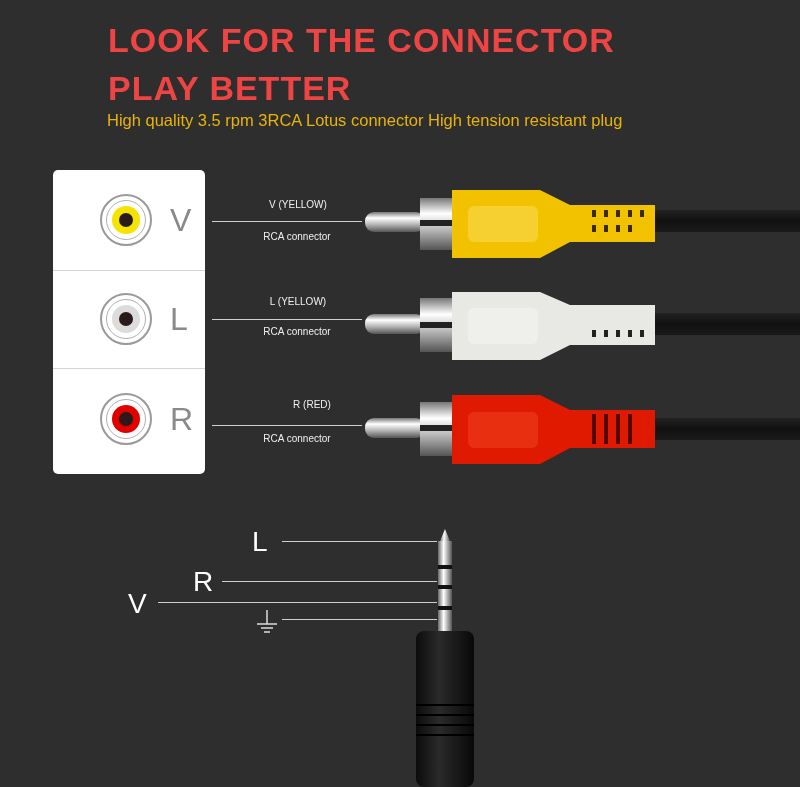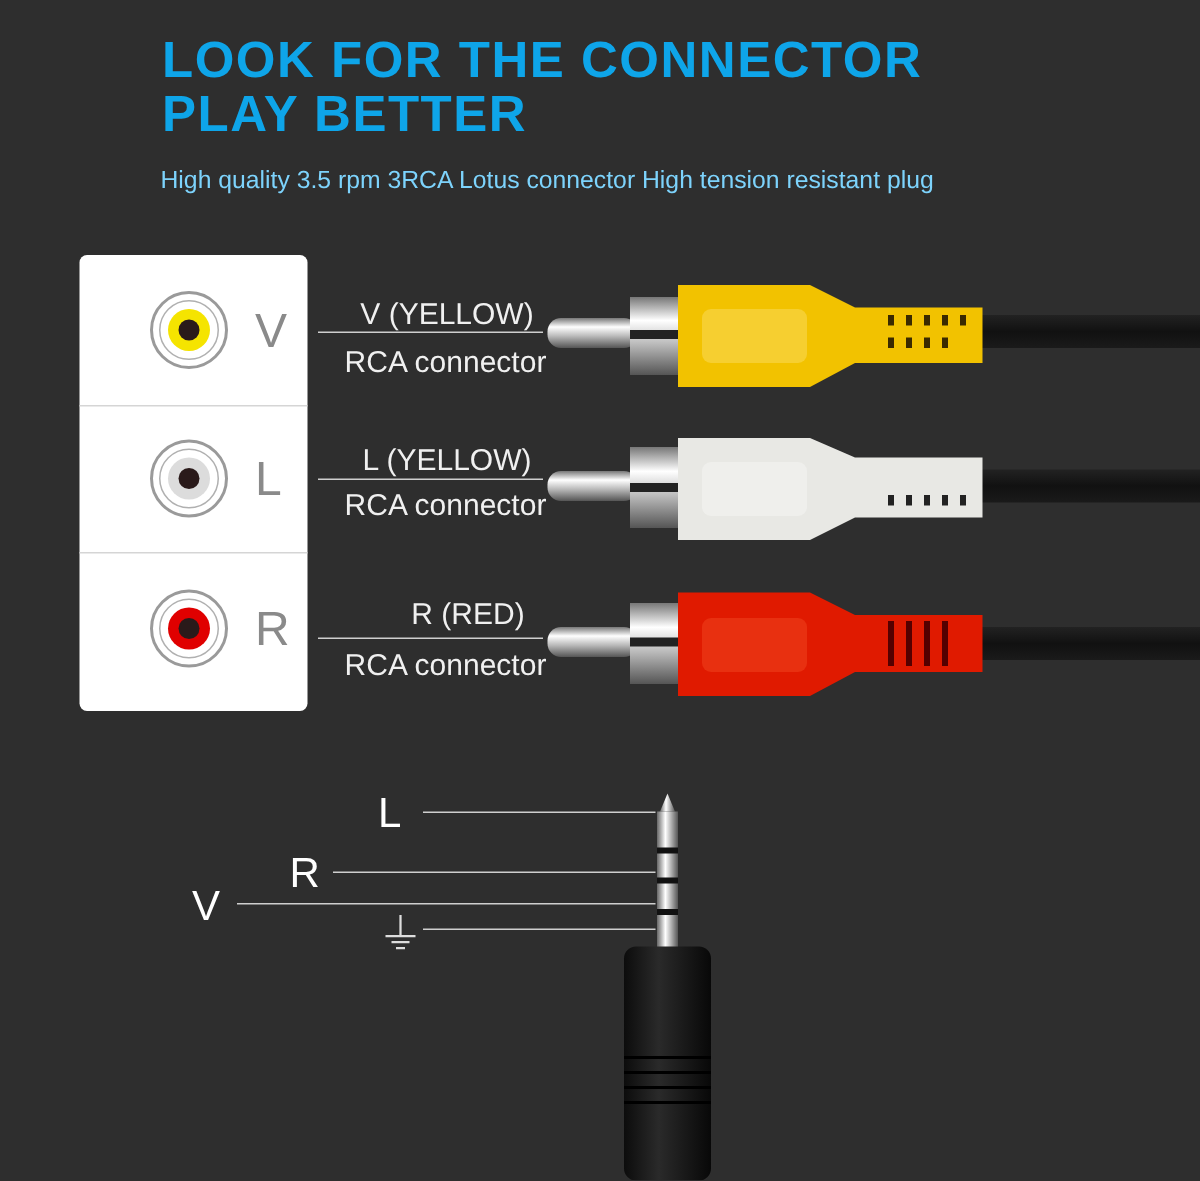--- a/index.html
+++ b/index.html
@@ -1,36 +1,36 @@
 <!DOCTYPE html>
 <html><head>
 <meta charset="utf-8">
 <style>
   html,body{margin:0;padding:0;}
   body{width:800px;height:787px;background:#2e2e2e;position:relative;overflow:hidden;font-family:"Liberation Sans",sans-serif;color:#fff;}
   .abs{position:absolute;}
-  .title{left:108px;font-weight:bold;font-size:34px;letter-spacing:1px;color:#0ea5e9;line-height:40px;}
-  .subtitle{left:107px;top:111px;font-size:16.5px;color:#7dd3fc;white-space:nowrap;}
+  .title{left:108px;font-weight:bold;font-size:34px;letter-spacing:1px;color:#ef4444;line-height:40px;}
+  .subtitle{left:107px;top:111px;font-size:16.5px;color:#eab308;white-space:nowrap;}
   .panel{left:53px;top:170px;width:152px;height:304px;background:#fff;border-radius:5px;}
   .panel .row{position:absolute;left:0;width:152px;height:100px;}
   .panel .sep{position:absolute;left:0;width:152px;height:1px;background:#d5d5d5;}
   .jack{position:absolute;left:47px;width:52px;height:52px;border-radius:50%;border:2px solid #9a9a9a;box-sizing:border-box;background:#fff;}
   .jack .ring2{position:absolute;left:4px;top:4px;width:40px;height:40px;border-radius:50%;border:1.5px solid #b0b0b0;box-sizing:border-box;}
   .jack .fill{position:absolute;left:10px;top:10px;width:28px;height:28px;border-radius:50%;}
   .jack .hole{position:absolute;left:17px;top:17px;width:14px;height:14px;border-radius:50%;background:#2a1a1a;}
   .jlabel{position:absolute;left:117px;font-size:32px;color:#8a8a8a;line-height:32px;}
-  .clabel{position:absolute;width:160px;text-align:center;font-size:20px;color:#f0f0f0;}
+  .clabel{position:absolute;width:160px;text-align:center;font-size:10px;color:#f0f0f0;}
   .hline{position:absolute;height:1px;background:#cfcfcf;}
   .jlbl2{position:absolute;font-size:28px;color:#fff;line-height:28px;}
 </style>
 </head>
 <body>
 
 <div class="abs title" style="top:20px;">LOOK FOR THE CONNECTOR</div>
-<div class="abs title" style="top:56px;">PLAY BETTER</div>
+<div class="abs title" style="top:68px;">PLAY BETTER</div>
 <div class="abs subtitle">High quality 3.5 rpm 3RCA Lotus connector High tension resistant plug</div>
 
 <div class="abs panel">
   <div class="row" style="top:0">
     <div class="jack" style="top:24px">
       <div class="ring2"></div>
         <div class="fill" style="background:#f5e400"></div>
         <div class="hole"></div>
     </div>
     <div class="jlabel" style="top:34px">V</div>

